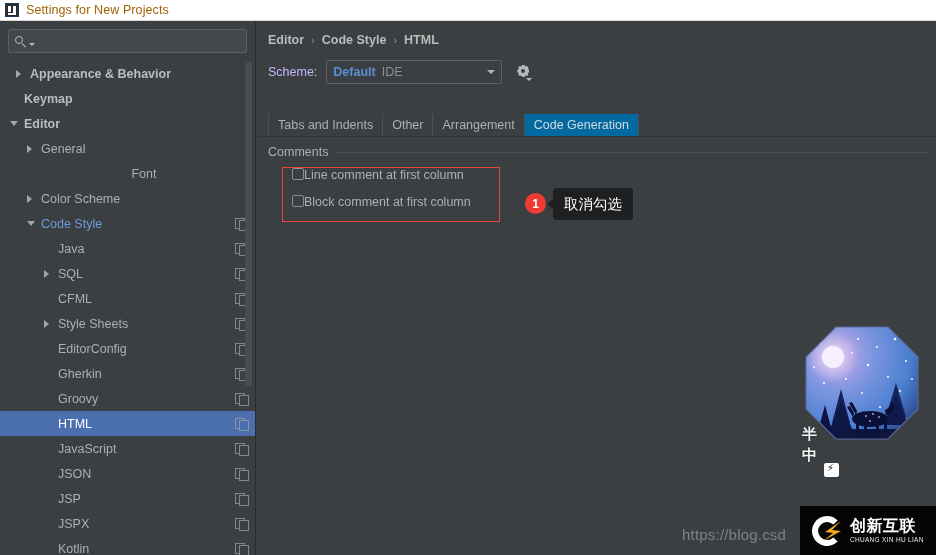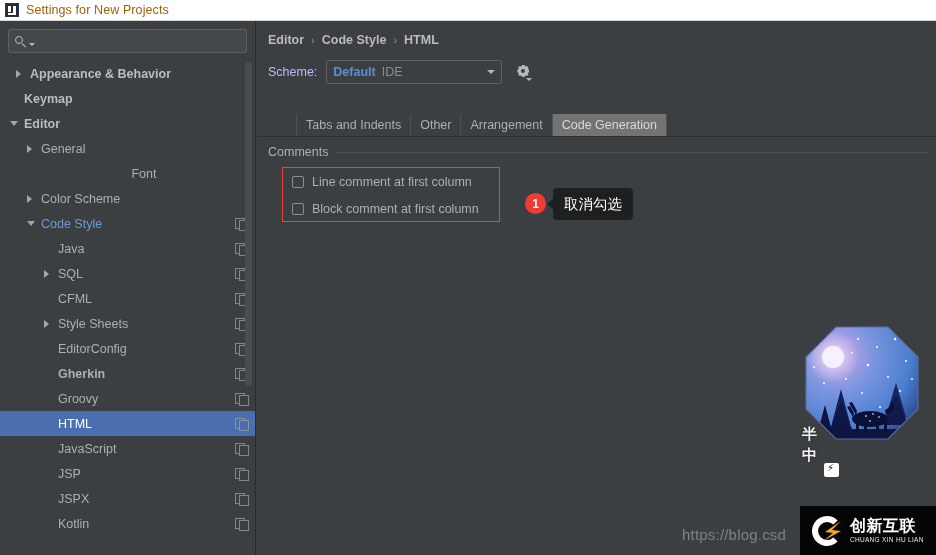--- a/index.html
+++ b/index.html
@@ -162,45 +162,44 @@
     position: absolute; right: -1px; bottom: -1px;
     width: 0; height: 0;
     border-left: 3px solid transparent; border-right: 3px solid transparent;
     border-top: 3.5px solid #b4b9bc;
   }
 
   .tabbar {
     position: absolute; left: 0; top: 93px; width: 679px; height: 23px;
     display: flex; align-items: stretch;
     border-bottom: 1px solid #323232;
-    padding-left: 28px;
   }
   .tabbar .pad { width: 11px; }
   .tab {
     display: flex; align-items: center; padding: 0 9px;
     font-size: 12.5px; color: #a9b0b6;
     border-left: 1px solid #4f5254;
   }
   .tab:first-of-type { border-left: 1px solid #4f5254; }
-  .tab.active { background: #737373; color: #d5d9dc; }
+  .tab.active { background: #0369a1; color: #d5d9dc; }
   .tabfill { flex: 1; border-left: 1px solid #4f5254; }
 
   .group-head {
     position: absolute; left: 11px; top: 124px; width: 660px;
     display: flex; align-items: center; gap: 7px;
   }
   .group-title { font-size: 12.5px; color: #a9b0b6; white-space: nowrap; }
   .group-line { flex: 1; height: 1px; background: #4e5153; }
 
   .redbox {
     position: absolute; left: 25px; top: 146px; width: 218px; height: 55px;
     border: 1.5px solid #e8453c;
   }
   .cbrow {
-    display: flex; align-items: center; height: 27px; padding-left: 9px; gap: 8px;
+    display: flex; align-items: flex-start; height: 27px; padding-left: 9px; 
   }
   .checkbox {
     width: 12px; height: 12px; flex: 0 0 auto;
     border: 1.3px solid #8a8f93; border-radius: 2px; background: transparent;
   }
   .cblabel { font-size: 12.5px; color: #a9b0b6; }
 
   .badge {
     position: absolute; left: 268px; top: 172px;
     width: 21px; height: 21px; border-radius: 50%;
@@ -350,21 +349,21 @@
           <span class="label">Style Sheets</span>
           <span class="copy-icon"></span>
         </div>
         <div class="tree-row" style="padding-left: 44px;">
           <span class="tw-slot">
             <span class="twisty none"></span>
           </span>
           <span class="label">EditorConfig</span>
           <span class="copy-icon"></span>
         </div>
-        <div class="tree-row" style="padding-left: 44px; font-weight: bold;">
+        <div class="tree-row" style="padding-left: 44px;">
           <span class="tw-slot">
             <span class="twisty none"></span>
           </span>
           <span class="label">Gherkin</span>
           <span class="copy-icon"></span>
         </div>
         <div class="tree-row" style="padding-left: 44px;">
           <span class="tw-slot">
             <span class="twisty none"></span>
           </span>
@@ -376,20 +375,27 @@
             <span class="twisty none"></span>
           </span>
           <span class="label">HTML</span>
           <span class="copy-icon"></span>
         </div>
         <div class="tree-row" style="padding-left: 44px;">
           <span class="tw-slot">
             <span class="twisty none"></span>
           </span>
           <span class="label">JavaScript</span>
+          <span class="copy-icon"></span>
+        </div>
+        <div class="tree-row" style="padding-left: 44px;">
+          <span class="tw-slot">
+            <span class="twisty none"></span>
+          </span>
+          <span class="label">JSON</span>
           <span class="copy-icon"></span>
         </div>
         <div class="tree-row" style="padding-left: 44px;">
           <span class="tw-slot">
             <span class="twisty none"></span>
           </span>
           <span class="label">JSP</span>
           <span class="copy-icon"></span>
         </div>
         <div class="tree-row" style="padding-left: 44px;">

